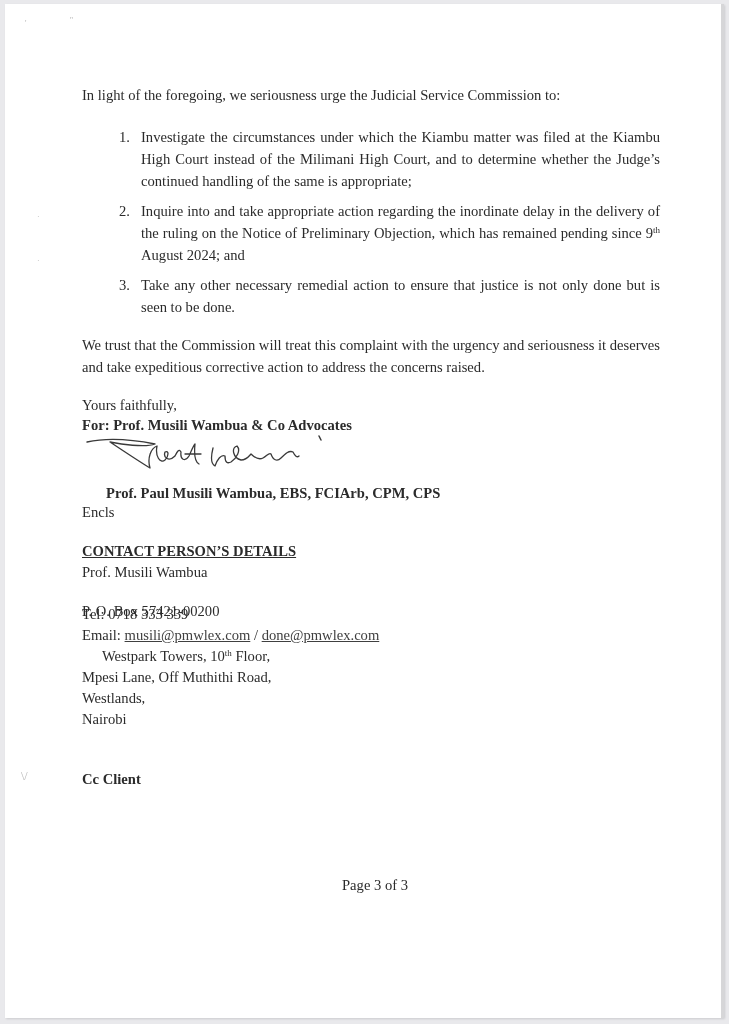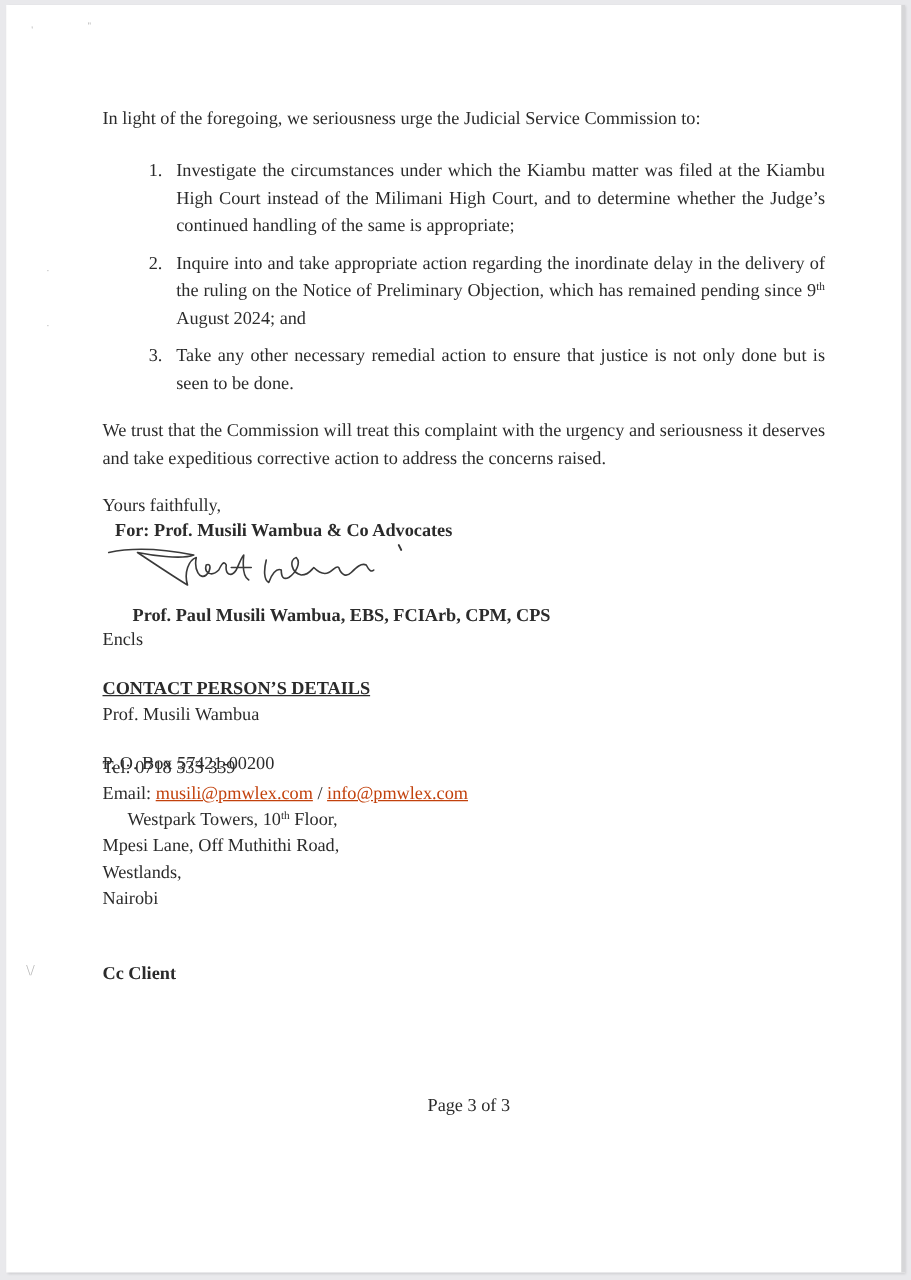--- a/index.html
+++ b/index.html
@@ -17,21 +17,21 @@
       width: 716px; height: 1014px;
       background: #ffffff;
       box-shadow: 1px 1px 2px rgba(0,0,0,0.12);
       border-right: 3px solid #d6d6d8;
     }
     .txt { position: absolute; font-size: 14.6px; line-height: 22px; white-space: nowrap; }
     .just { white-space: normal; text-align: justify; text-align-last: left; }
     .bold { font-weight: bold; }
     .ital { }
     .u { text-decoration: underline; }
-    .link { color: #c2410c; text-decoration: underline; }
+    .link { color: #404040; text-decoration: underline; }
     sup { font-size: 9px; line-height: 0; vertical-align: 5px; }
     .num { position: absolute; font-size: 14.6px; line-height: 22px; }
     .item-text { position: absolute; font-size: 14.6px; line-height: 22px; text-align: justify; text-align-last: left; }
     .sig { position: absolute; left: 80px; top: 430px; }
     .speck { position: absolute; color: #b5b5b5; font-size: 8px; }
   </style>
 </head>
 <body>
 
 <div class="page">
@@ -43,35 +43,35 @@
 
   <div class="num" style="left:114px; top:196px;">2.</div>
   <div class="item-text" style="left:136px; top:196px; width:519px;"><span>Inquire into and take appropriate action regarding the inordinate delay in the delivery of the ruling on the Notice of Preliminary Objection, which has remained pending since 9</span><sup>th</sup><span> August 2024; and</span></div>
 
   <div class="num" style="left:114px; top:270px;">3.</div>
   <div class="item-text" style="left:136px; top:270px; width:519px;">Take any other necessary remedial action to ensure that justice is not only done but is seen to be done.</div>
 
   <div class="txt just" style="left:77px; top:330px; width:578px;">We trust that the Commission will treat this complaint with the urgency and seriousness it deserves and take expeditious corrective action to address the concerns raised.</div>
 
   <div class="txt" style="left:77px; top:390px;">Yours faithfully,</div>
-  <div class="txt bold" style="left:77px; top:410px;margin-left:10px;">For: Prof. Musili Wambua &amp; Co Advocates</div>
+  <div class="txt bold" style="left:77px; top:410px;">For: Prof. Musili Wambua &amp; Co Advocates</div>
 
   <svg class="sig" width="270" height="42" viewBox="0 0 270 42">
     <path d="M2,8 C20,4 45,5 70,10 C60,14 35,10 25,8 C40,18 55,28 65,34 C62,24 66,14 72,12 C70,22 75,30 80,26 C84,22 84,16 80,18 C78,24 84,28 90,22 C92,18 94,14 96,18 C95,26 100,28 104,22 C106,18 108,12 110,10 C109,20 110,28 114,30 M100,20 L116,20 M128,14 C126,22 126,30 130,32 C132,26 136,20 140,22 C140,28 142,30 146,28 C152,24 156,16 152,12 C146,14 148,24 156,26 C162,26 164,22 166,20 C170,24 174,26 178,24 C182,22 184,18 186,20 C188,26 192,28 196,24 C200,20 204,16 208,18 C210,22 212,24 214,22" fill="none" stroke="#3a3a3a" stroke-width="1.3" stroke-linecap="round" stroke-linejoin="round"></path>
     <path d="M234,2 L236,6" stroke="#3a3a3a" stroke-width="1.5" stroke-linecap="round"></path>
   </svg>
 
   <div class="txt bold" style="left:77px; top:478px;margin-left:24px;">Prof. Paul Musili Wambua, EBS, FCIArb, CPM, CPS</div>
   <div class="txt ital" style="left:77px; top:497px;">Encls</div>
 
   <div class="txt bold u" style="left:77px; top:536px;">CONTACT PERSON’S DETAILS</div>
   <div class="txt" style="left:77px; top:557px;">Prof. Musili Wambua</div>
   <div class="txt" style="left:77px; top:596px;">P. O. Box 57421-00200</div>
   <div class="txt" style="left:77px; top:599px;">Tel: 0718 333 339</div>
-  <div class="txt" style="left:77px; top:620px;"><span>Email: </span><span class="link">musili@pmwlex.com</span><span> / </span><span class="link">info@pmwlex.com</span></div>
+  <div class="txt" style="left:77px; top:620px;"><span>Email: </span><span class="link">musili@pmwlex.com</span><span> / </span><span class="link">done@pmwlex.com</span></div>
   <div class="txt" style="left:77px; top:641px;margin-left:20px;"><span>Westpark Towers, 10</span><sup>th</sup><span> Floor,</span></div>
   <div class="txt" style="left:77px; top:662px;">Mpesi Lane, Off Muthithi Road,</div>
   <div class="txt" style="left:77px; top:683px;">Westlands,</div>
   <div class="txt" style="left:77px; top:704px;">Nairobi</div>
   <div class="txt bold" style="left:77px; top:752px;margin-top:12px;">Cc Client</div>
 
   <div class="txt" style="left:337px; top:870px;">Page 3 of 3</div>
 
   <span class="speck" style="left:20px; top:15px;">'</span>
   <span class="speck" style="left:65px; top:12px;">''</span>

